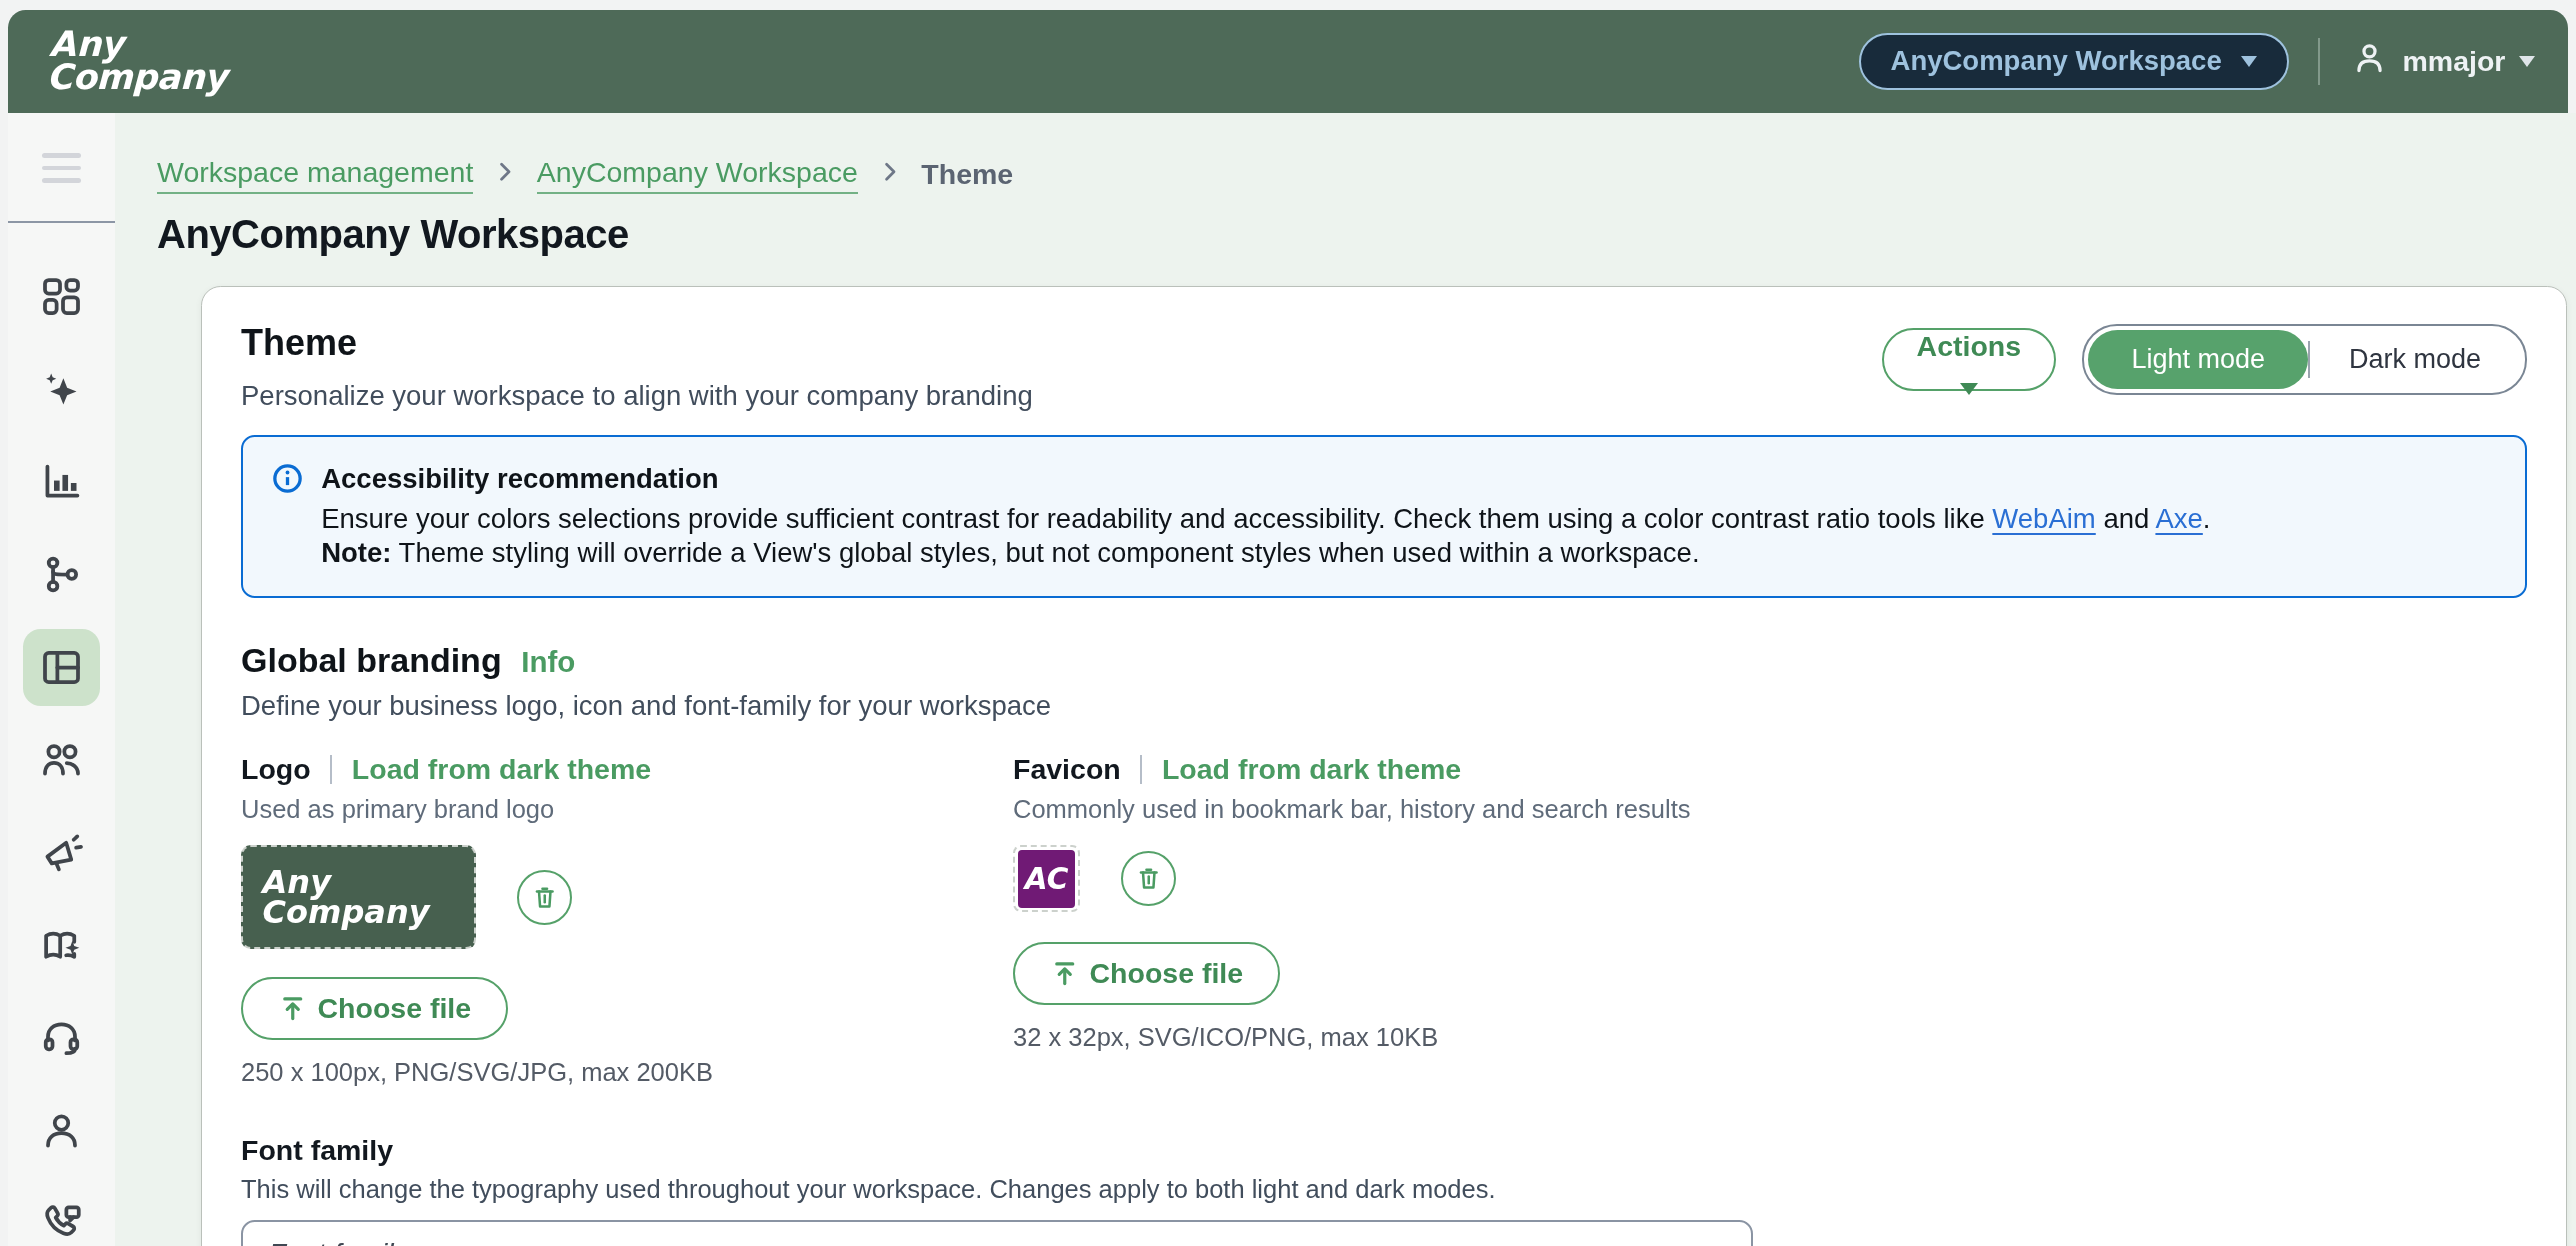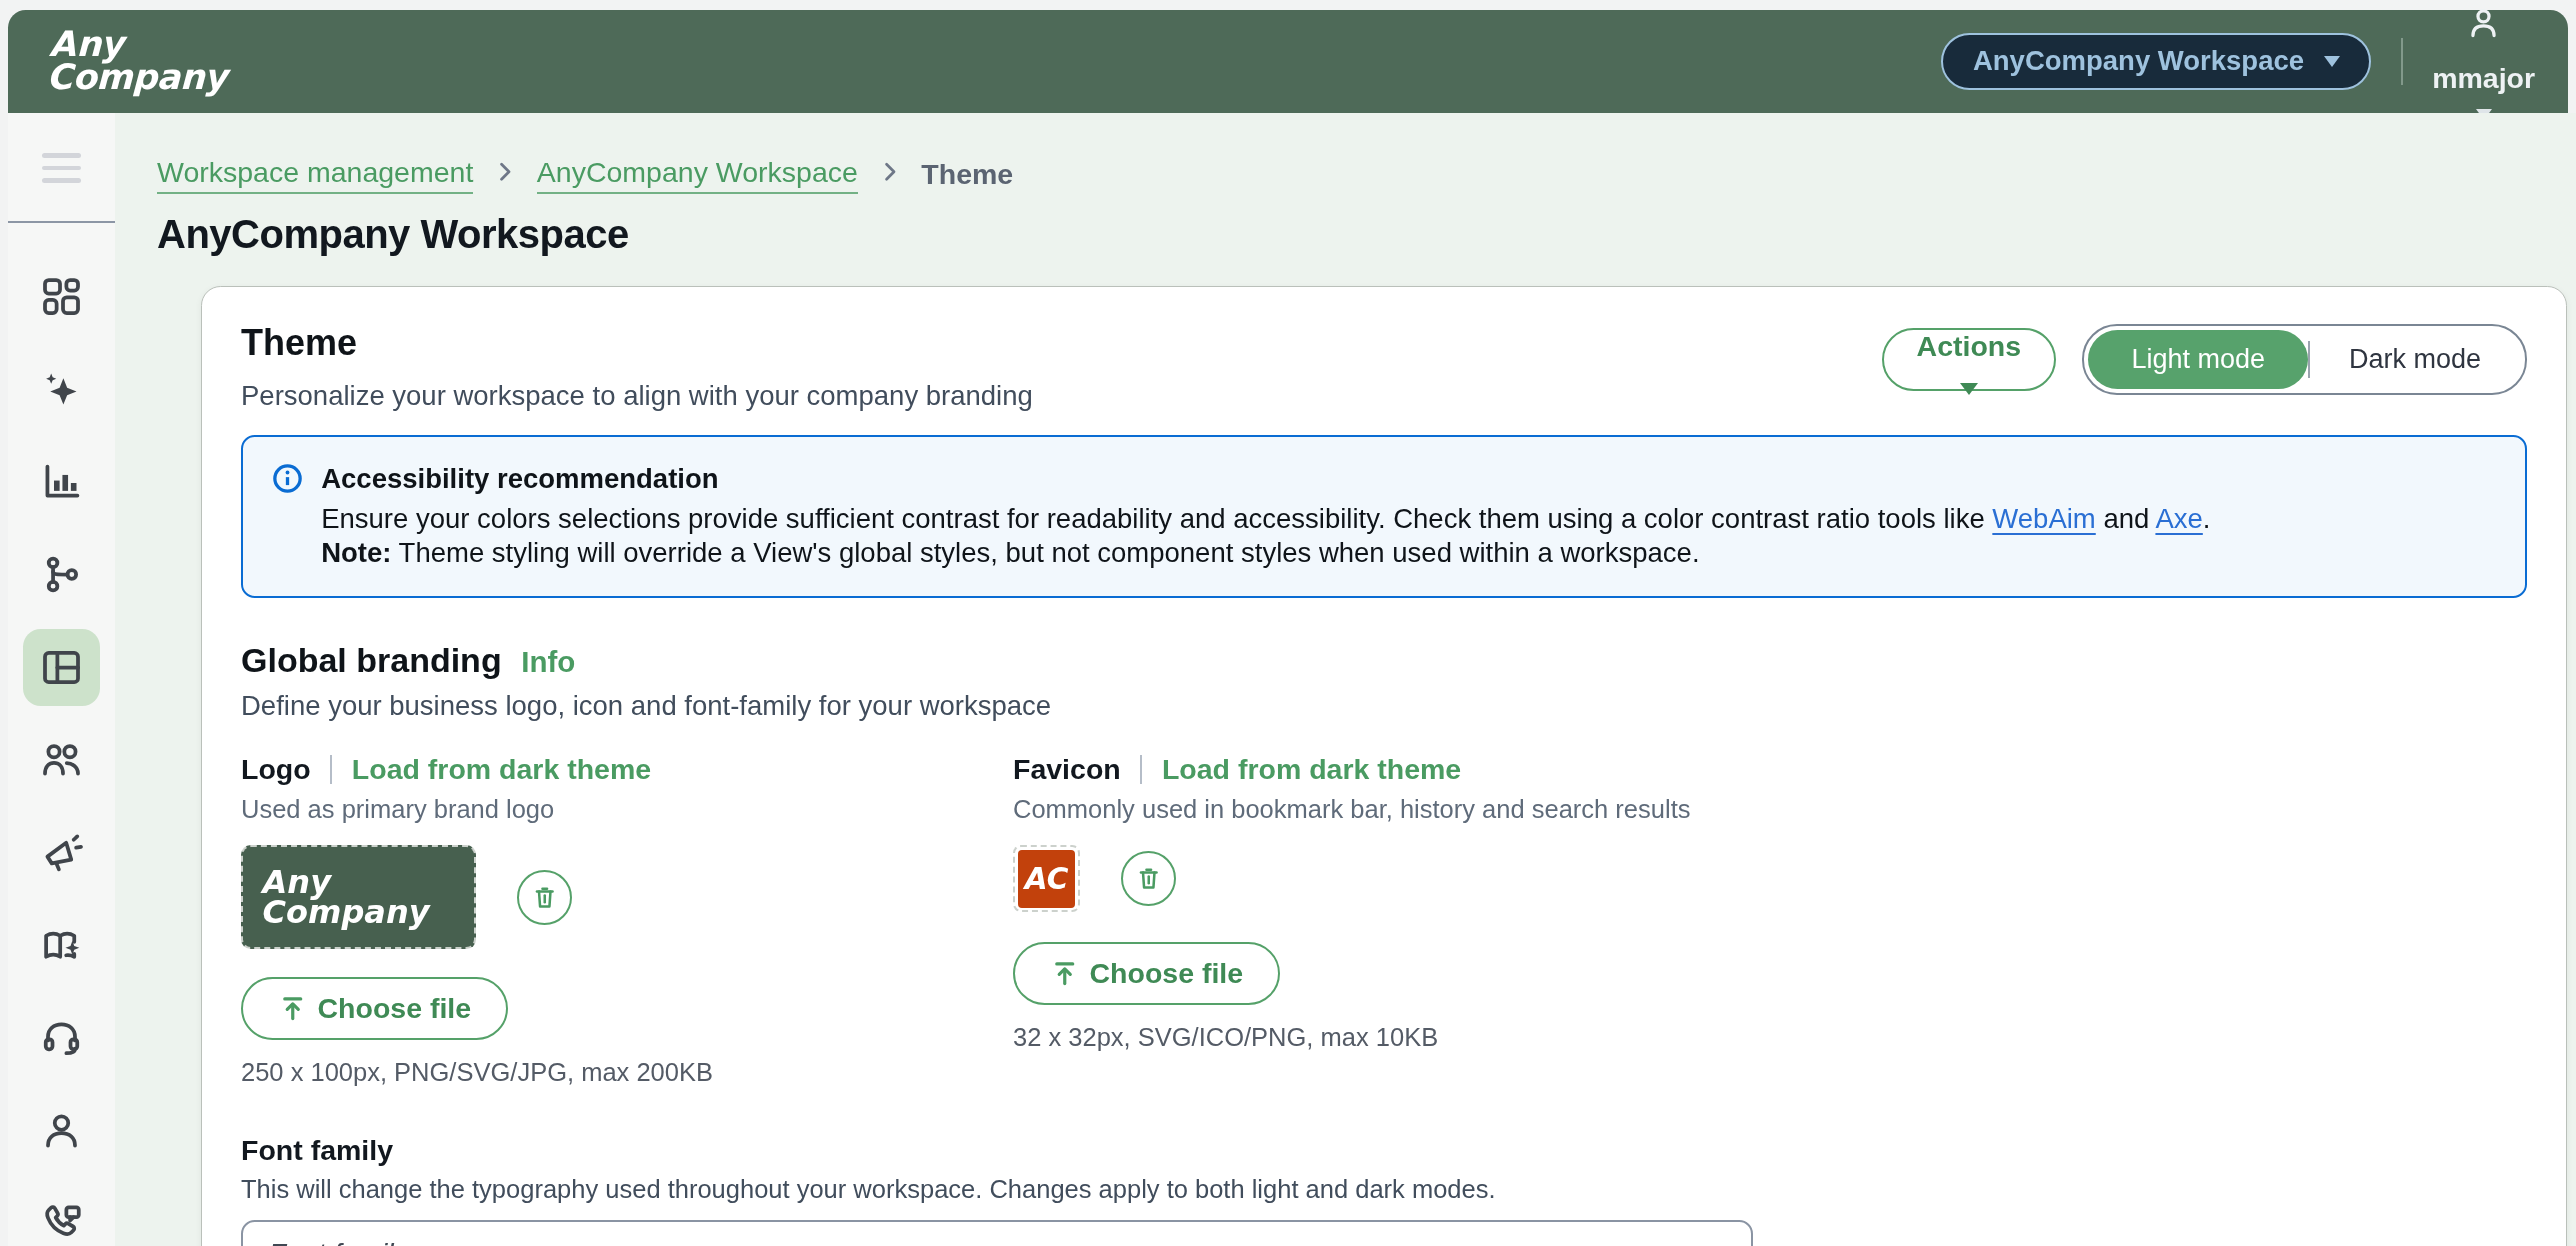--- a/index.html
+++ b/index.html
@@ -14,21 +14,21 @@
   .brand { color:#fff; font-family:"DejaVu Sans", sans-serif; font-style:italic; font-weight:800;
            font-size:35px; line-height:0.94; letter-spacing:-0.5px; transform:skewX(-4deg); }
   .topbar-right { display:flex; align-items:center; gap:29.5px; }
   .ws-pill { display:flex; align-items:center; gap:19.6px; height:57px; padding:0 29.5px;
              background:#182b3b; border:2.5px solid #9ec2de; border-radius:29.5px;
              color:#9ec2de; font-size:27.5px; font-weight:700; cursor:pointer; }
   .caret { width:0; height:0; border-left:10.8px solid transparent; border-right:10.8px solid transparent;
            border-top:13.7px solid currentColor; display:inline-block; }
   .caret.small { border-left-width:8.8px; border-right-width:8.8px; border-top-width:11.8px; }
   .top-divider { width:2px; height:47px; background:rgba(230,240,235,0.35); }
-  .user-menu { display:flex; align-items:center; gap:13.7px; color:#eef2f4; font-size:28.5px; font-weight:700; cursor:pointer;flex-direction:column; }
+  .user-menu { display:flex; align-items:center; gap:13.7px; color:#eef2f4; font-size:28.5px; font-weight:700; cursor:pointer; }
   .user-menu .caret { color:#dfe5e9; }
 
   
   .sidebar { position:absolute; left:7.9px; top:113px; width:107px; bottom:0; background:#f6f7f6; }
   .menu-btn { position:absolute; top:29.5px; left:0; width:100%; height:51px;
               display:flex; flex-direction:column; align-items:center; justify-content:center; gap:7.9px; }
   .menu-btn span { width:39px; height:4.9px; border-radius:2.9px; background:#d3d5da; }
   .side-divider { position:absolute; top:108px; left:0; width:100%; height:2px; background:#8c96a5; }
   .side-nav { position:absolute; top:145px; left:0; width:100%;
               display:flex; flex-direction:column; align-items:center; gap:15.7px; }
@@ -95,21 +95,21 @@
   .v-divider { width:2px; height:29.5px; background:#b5bdc8; }
   .green-link { font-size:28.5px; font-weight:700; color:#4a9b62; cursor:pointer; }
   .field-desc { margin-top:8.8px; font-size:25.5px; color:#5f6b7a; }
 
   .preview-row { margin-top:21.6px; display:flex; align-items:center; gap:41px; }
   .logo-preview { width:235px; height:104px; background:#47604f; border:2px dashed #ccd1cc; border-radius:9.8px;
                   display:flex; flex-direction:column; justify-content:center; padding-left:19.6px;
                   color:#fff; font-family:"DejaVu Sans", sans-serif; font-style:italic; font-weight:800;
                   font-size:32px; line-height:0.95; transform:skewX(0deg); }
   .favicon-preview { width:67px; height:67px; border:2px dashed #ccd1cc; border-radius:7.9px; padding:2.9px; }
-  .favicon-inner { width:100%; height:100%; background:#c2410c; border-radius:3.9px;
+  .favicon-inner { width:100%; height:100%; background:#701a75; border-radius:3.9px;
                    display:flex; align-items:center; justify-content:center;
                    color:#fff; font-family:"DejaVu Sans", sans-serif; font-style:italic; font-weight:800; font-size:29.5px; }
   .trash-btn { width:55px; height:55px; border-radius:50%; border:2.9px solid #55a169; background:#fff;
                display:flex; align-items:center; justify-content:center; cursor:pointer; }
   .trash-btn svg { stroke:#4a9b62; fill:none; stroke-width:2.2; stroke-linecap:round; stroke-linejoin:round; }
 
   .choose-btn { margin-top:27.5px; display:inline-flex; align-items:center; gap:10px; height:63px; padding:0 35px;
                 border:2.9px solid #55a169; border-radius:32px; background:#fff;
                 color:#3f8a55; font-size:28.5px; font-weight:700; cursor:pointer; }
   .choose-btn svg { stroke:#4a9b62; fill:none; stroke-width:2.6; stroke-linecap:round; stroke-linejoin:round; }

